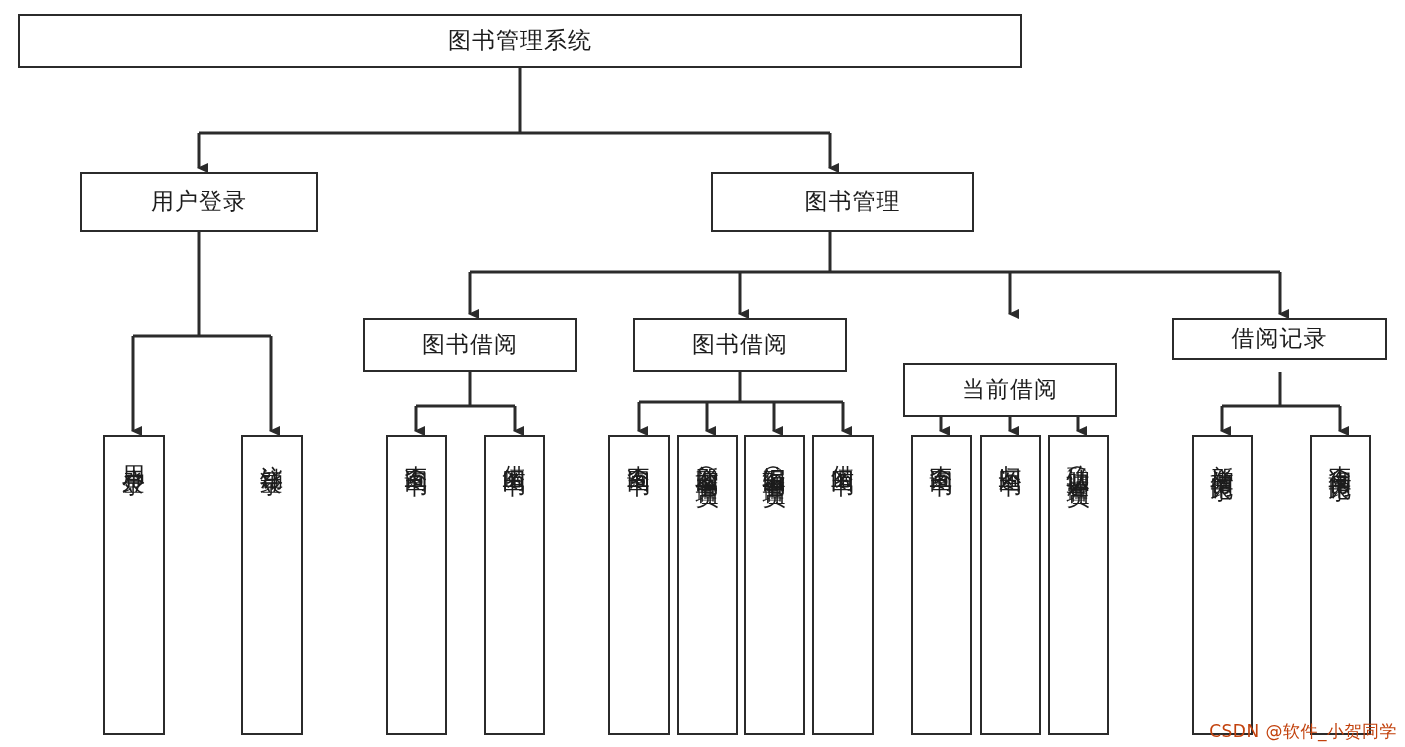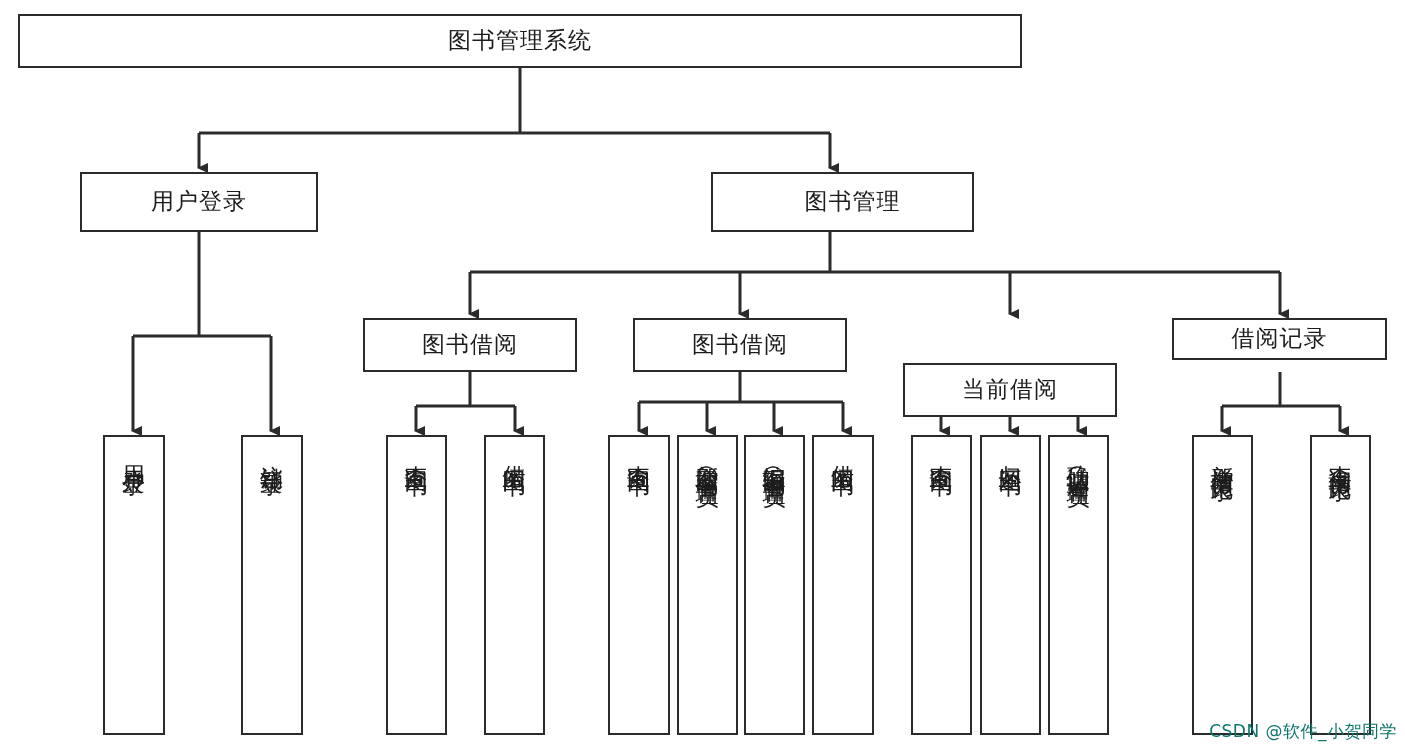--- a/index.html
+++ b/index.html
@@ -56,21 +56,21 @@
     white-space:nowrap;
     color:#1c1c1c;
   }
   .htext{ white-space:nowrap; }
   
   #watermark{
     position:absolute;
     right:8px;
     bottom:4px;
     font-size:17px;
-    color:#0f766e;
+    color:#c2410c;
     letter-spacing:0.5px;
     white-space:nowrap;
     user-select:none;
   }
 </style>
 </head>
 <body>
 
 <div id="canvas">
 

